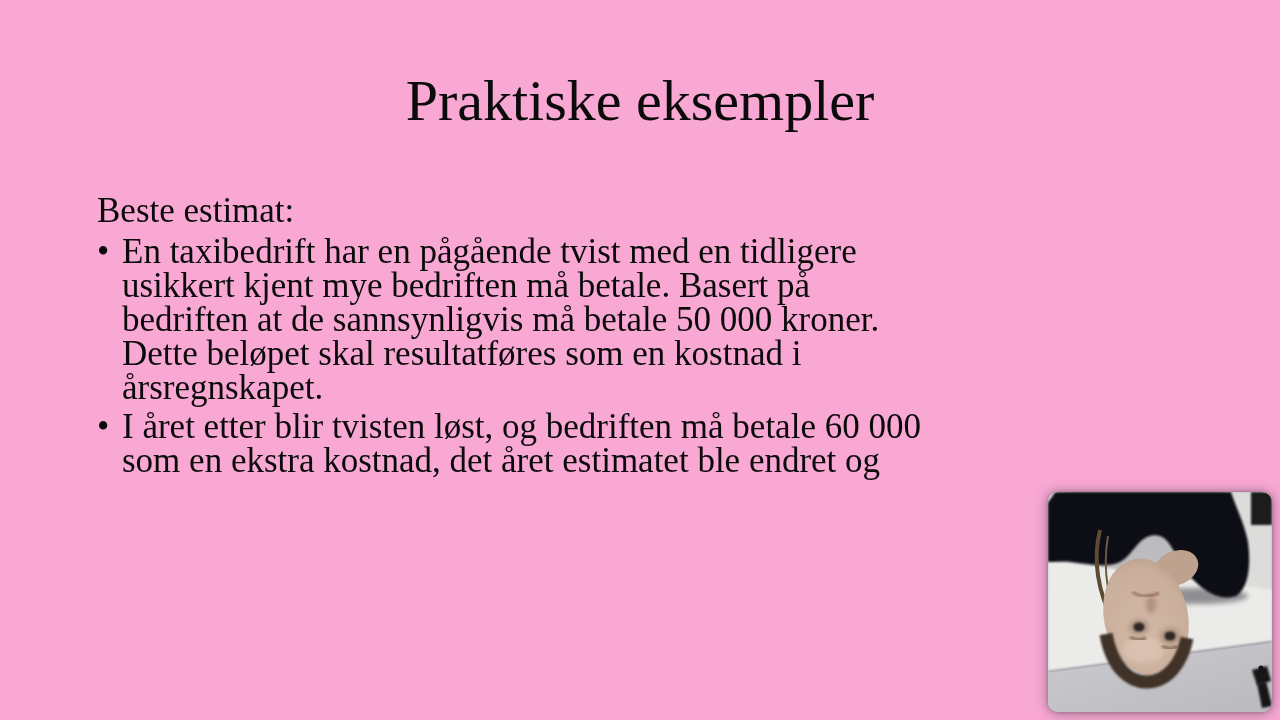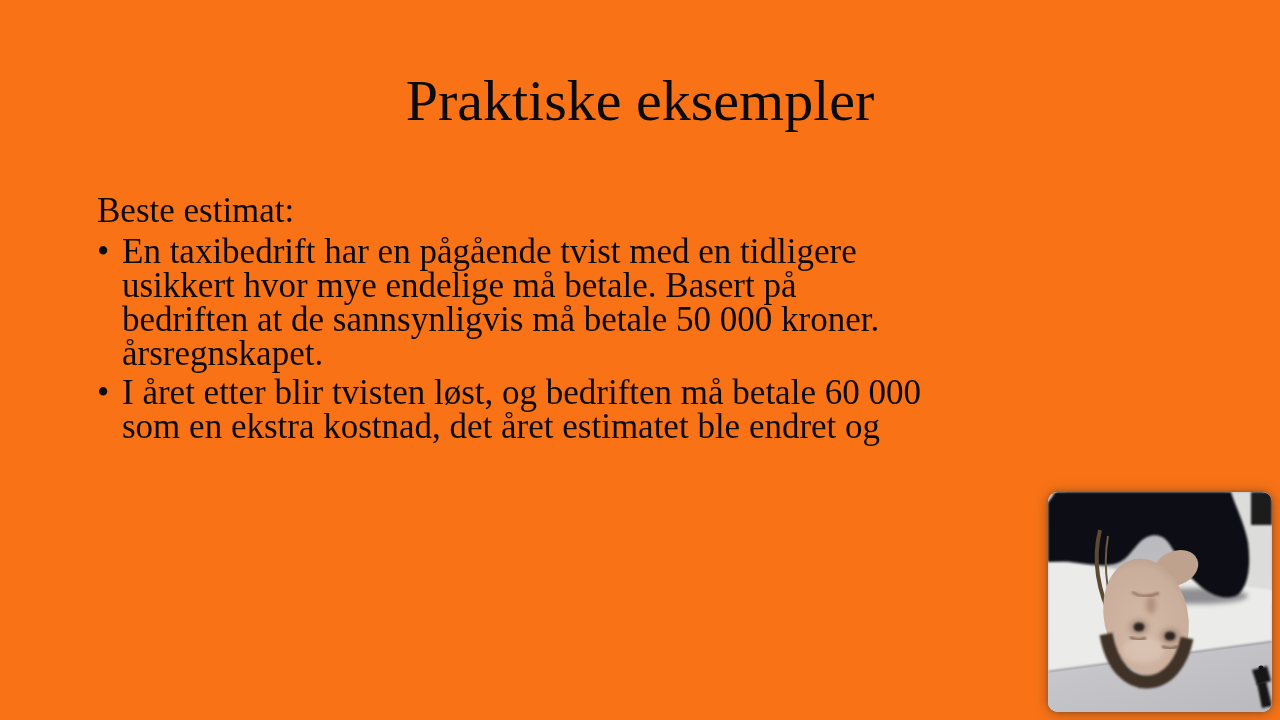--- a/index.html
+++ b/index.html
@@ -4,21 +4,21 @@
 <style>
   html, body {
     margin: 0; padding: 0;
     width: 1280px; height: 720px;
     overflow: hidden;
     background: #ffffff;
   }
   .stage {
     position: relative;
     width: 1280px; height: 720px;
-    background: #f97316;
+    background: #f9a8d4;
     font-family: "Liberation Serif", "DejaVu Serif", serif;
     color: #0b0b0b;
   }
   .slide-title {
     position: absolute;
     top: 68px; left: 0;
     width: 100%;
     text-align: center;
     font-size: 58px;
     line-height: 66px;
@@ -72,22 +72,23 @@
   <div class="slide-title">Praktiske eksempler</div>
 
   <div class="content">
 
     <p class="heading">Beste estimat:</p>
 
     <div class="bullet-item">
       <span class="bullet-marker">•</span>
       <div class="bullet-lines">
         <div class="bullet-line">En taxibedrift har en pågående tvist med en tidligere</div>
-        <div class="bullet-line">usikkert hvor mye endelige må betale. Basert på</div>
+        <div class="bullet-line">usikkert kjent mye bedriften må betale. Basert på</div>
         <div class="bullet-line">bedriften at de sannsynligvis må betale 50 000 kroner.</div>
+        <div class="bullet-line">Dette beløpet skal resultatføres som en kostnad i</div>
         <div class="bullet-line">årsregnskapet.</div>
       </div>
     </div>
 
     <div class="bullet-item">
       <span class="bullet-marker">•</span>
       <div class="bullet-lines">
         <div class="bullet-line">I året etter blir tvisten løst, og bedriften må betale 60 000</div>
         <div class="bullet-line">som en ekstra kostnad, det året estimatet ble endret og</div>
       </div>

